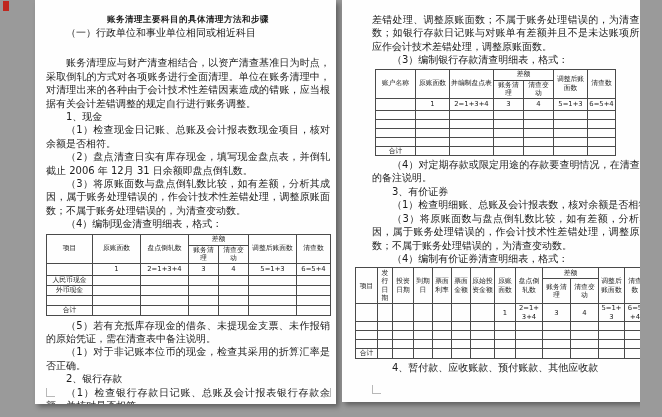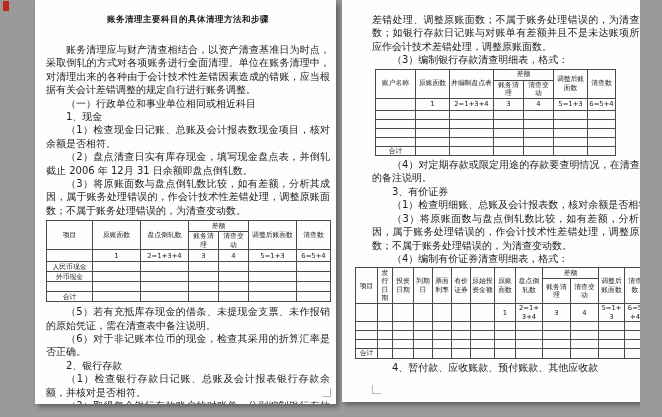--- a/index.html
+++ b/index.html
@@ -34,26 +34,27 @@
 </head>
 <body>
 
 <div class="canvas">
 
   <div class="red-mark"></div>
 
   <div class="page page-left">
     <div class="inner-l">
       <div class="doc-title">账务清理主要科目的具体清理方法和步骤</div>
+      <p class="para">（一）行政单位和事业单位相同或相近科目</p>
       <p class="para first">账务清理应与财产清查相结合，以资产清查基准日为时点，采取倒轧的方式对各项账务进行全面清理。单位在账务清理中，对清理出来的各种由于会计技术性差错因素造成的错账，应当根据有关会计差错调整的规定自行进行账务调整。</p>
-      <p class="para">（一）行政单位和事业单位相同或相近科目</p>
       <p class="para">1、现金</p>
       <p class="para">（1）检查现金日记账、总账及会计报表数现金项目，核对余额是否相符。</p>
       <p class="para">（2）盘点清查日实有库存现金，填写现金盘点表，并倒轧截止 2006 年 12月 31 日余额即盘点倒轧数。</p>
       <p class="para">（3）将原账面数与盘点倒轧数比较，如有差额，分析其成因，属于账务处理错误的，作会计技术性差错处理，调整原账面数；不属于账务处理错误的，为清查变动数。</p>
+      <p class="para">（4）编制现金清查明细表，格式：</p>
 
       <table class="tbl t1">
         <colgroup>
             <col style="width:46px">
             <col style="width:48px">
             <col style="width:48px">
             <col style="width:30px">
             <col style="width:30px">
             <col style="width:48px">
             <col style="width:34px">
@@ -113,21 +114,21 @@
               <td></td>
               <td></td>
               <td></td>
               <td></td>
               <td></td>
         </tr>
       </tbody>
         </table>
 
       <p class="para">（5）若有充抵库存现金的借条、未提现金支票、未作报销的原始凭证，需在清查表中备注说明。</p>
-      <p class="para">（6）对于非记账本位币的现金，检查其采用的折算汇率是否正确。</p>
+      <p class="para">（1）对于非记账本位币的现金，检查其采用的折算汇率是否正确。</p>
       <p class="para">2、银行存款</p>
       <p class="para">（1）检查银行存款日记账、总账及会计报表银行存款余额，并核对是否相符。</p>
       <p class="para">（2）取得每个银行存款账户的对账单，分别编制银行存款余额调节表，如银行存款日记账与对账单有差额并且是未达账项所致，应逐笔落实未达账项的形成原因、时间、金额以及资产清查基准日后的进账情况，对长期挂账的未达账项应查明原因，或取得相关依据后进行处理，属于账务处理错误的，作会计技术性</p>
     </div>
     <div class="corner c-bl" style="left:11px;bottom:7px;"></div>
     <div class="corner c-br" style="right:5px;bottom:7px;"></div>
   </div>
 
   <div class="attach">
     <svg width="9" height="11" viewBox="0 0 9 11">
@@ -244,21 +245,21 @@
             <col style="width:26px">
             <col style="width:21px">
           </colgroup>
         <tbody>
             <tr class="tallhead">
           <td rowspan="2">项目</td>
           <td rowspan="2">发行日期</td>
           <td rowspan="2">投资日期</td>
           <td rowspan="2">到期日</td>
           <td rowspan="2">票面利率</td>
-          <td rowspan="2">有价证券</td>
+          <td rowspan="2">票面金额</td>
           <td rowspan="2">原始投资金额</td>
           <td rowspan="2">原账面数</td>
           <td rowspan="2">盘点倒轧数</td>
           <td colspan="2" style="height:10px">差额</td>
           <td rowspan="2">调整后账面数</td>
           <td rowspan="2">清查数</td>
         </tr>
         <tr>
           <td style="height:24px">账务清理</td>
           <td>清查变动</td>

